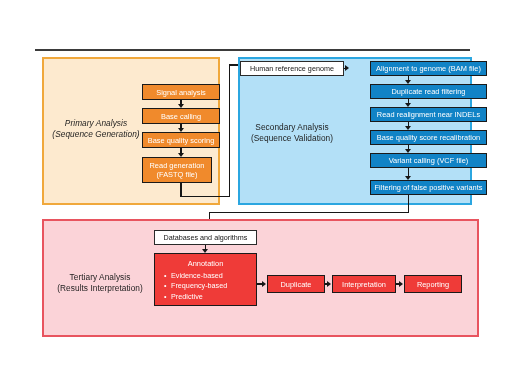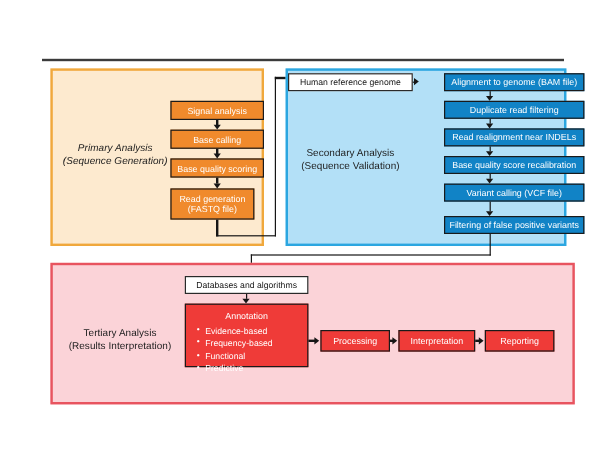--- a/index.html
+++ b/index.html
@@ -268,30 +268,29 @@
   </div>
 
   <div class="conn v" style="left:204.7px; top:245px; height:4px;"></div>
   <div class="arrowhead down" style="left:202.3px; top:248.5px;"></div>
 
   <div class="box red" id="box-annotation">
     <span class="ann-title">Annotation</span>
     <ul>
       <li>Evidence-based</li>
       <li>Frequency-based</li>
-      <li>Functional</li>
       <li>Predictive</li>
     </ul>
   </div>
 
   <div class="conn h" style="left:257px; top:283.2px; width:6px;"></div>
   <div class="arrowhead right" style="left:262px; top:280.8px;"></div>
 
   <div class="box red" id="box-validation">
-    <span>Processing</span>
+    <span>Duplicate</span>
   </div>
 
   <div class="conn h" style="left:325px; top:283.2px; width:3px;"></div>
   <div class="arrowhead right" style="left:327px; top:280.8px;"></div>
 
   <div class="box red" id="box-interpretation">
     <span>Interpretation</span>
   </div>
 
   <div class="conn h" style="left:396px; top:283.2px; width:4px;"></div>

